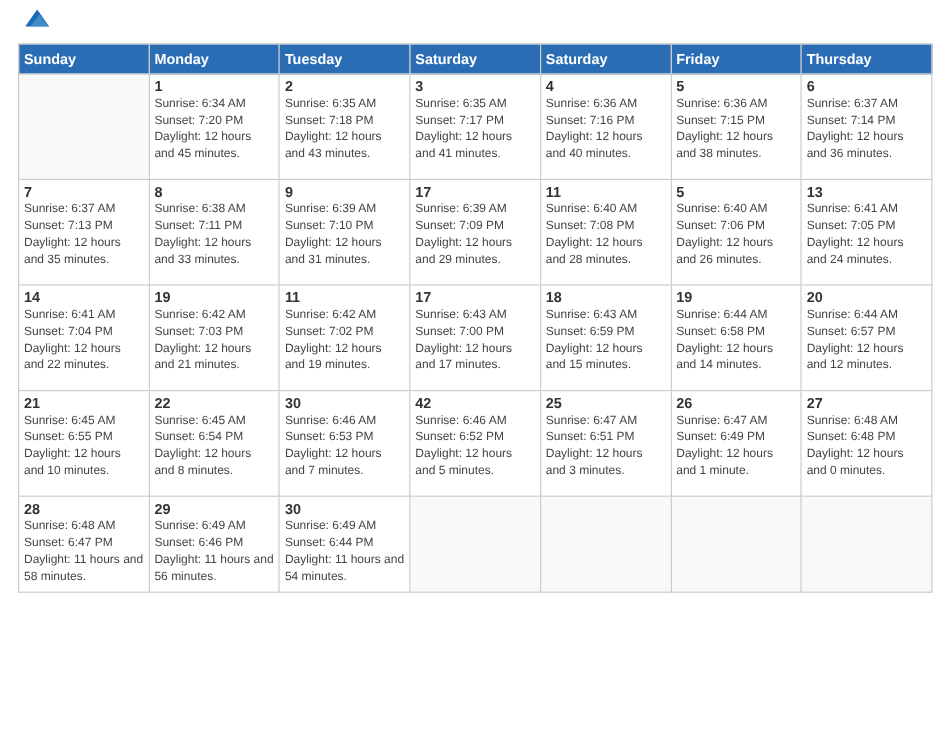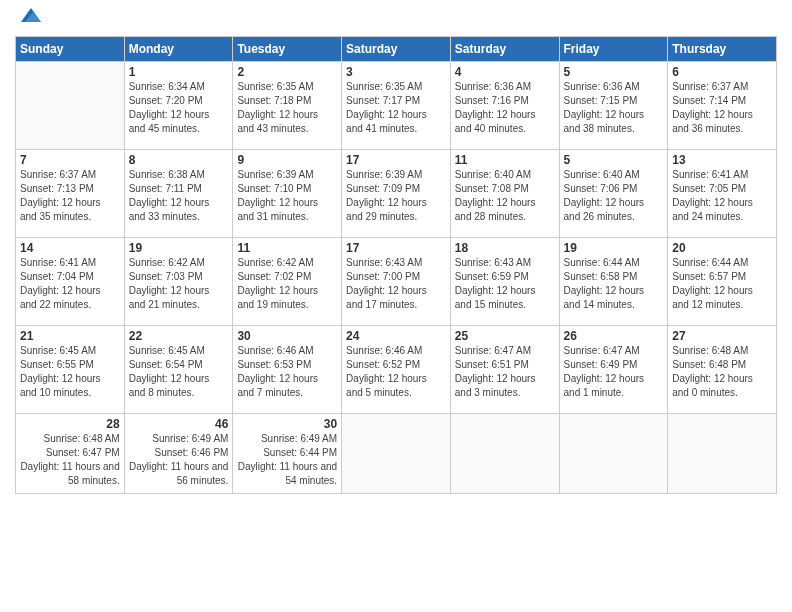--- a/index.html
+++ b/index.html
@@ -93,21 +93,20 @@
     .day-info {
       font-size: 10px;
       color: #444;
       line-height: 1.4;
     }
     .empty-cell {
       background: #f9f9f9;
     }
     .last-row td {
       height: 80px;
-      text-align: right;
     }
   </style>
 </head>
 <body>
 
 <div class="page">
   <div class="header">
     <div class="logo">
       <div class="logo-text">
         <span class="logo-general"></span>
@@ -231,21 +230,21 @@
           </td>
           <td>
             <span class="day-number">22</span>
             <div class="day-info">Sunrise: 6:45 AM<br>Sunset: 6:54 PM<br>Daylight: 12 hours and 8 minutes.</div>
           </td>
           <td>
             <span class="day-number">30</span>
             <div class="day-info">Sunrise: 6:46 AM<br>Sunset: 6:53 PM<br>Daylight: 12 hours and 7 minutes.</div>
           </td>
           <td>
-            <span class="day-number">24</span>
+            <span class="day-number">42</span>
             <div class="day-info">Sunrise: 6:46 AM<br>Sunset: 6:52 PM<br>Daylight: 12 hours and 5 minutes.</div>
           </td>
           <td>
             <span class="day-number">25</span>
             <div class="day-info">Sunrise: 6:47 AM<br>Sunset: 6:51 PM<br>Daylight: 12 hours and 3 minutes.</div>
           </td>
           <td>
             <span class="day-number">26</span>
             <div class="day-info">Sunrise: 6:47 AM<br>Sunset: 6:49 PM<br>Daylight: 12 hours and 1 minute.</div>
           </td>
@@ -253,21 +252,21 @@
             <span class="day-number">27</span>
             <div class="day-info">Sunrise: 6:48 AM<br>Sunset: 6:48 PM<br>Daylight: 12 hours and 0 minutes.</div>
           </td>
         </tr>
         <tr class="last-row">
           <td>
             <span class="day-number">28</span>
             <div class="day-info">Sunrise: 6:48 AM<br>Sunset: 6:47 PM<br>Daylight: 11 hours and 58 minutes.</div>
           </td>
           <td>
-            <span class="day-number">46</span>
+            <span class="day-number">29</span>
             <div class="day-info">Sunrise: 6:49 AM<br>Sunset: 6:46 PM<br>Daylight: 11 hours and 56 minutes.</div>
           </td>
           <td>
             <span class="day-number">30</span>
             <div class="day-info">Sunrise: 6:49 AM<br>Sunset: 6:44 PM<br>Daylight: 11 hours and 54 minutes.</div>
           </td>
           <td class="empty-cell"></td>
           <td class="empty-cell"></td>
           <td class="empty-cell"></td>
           <td class="empty-cell"></td>

